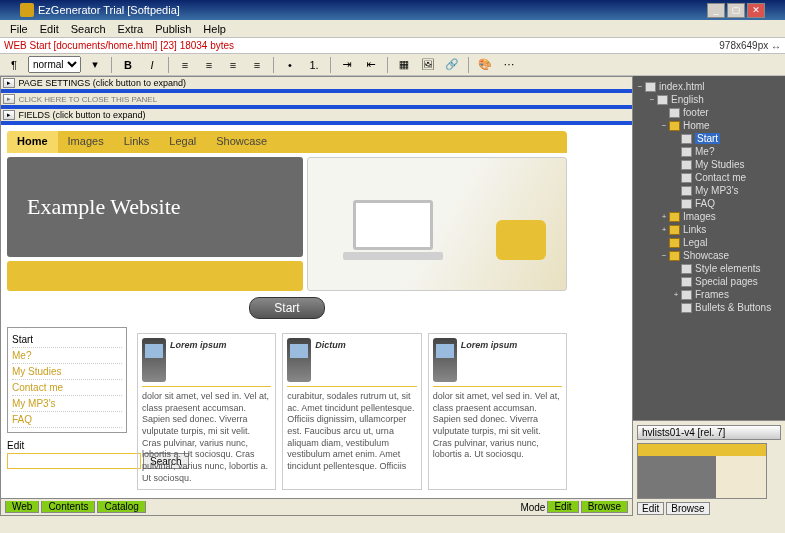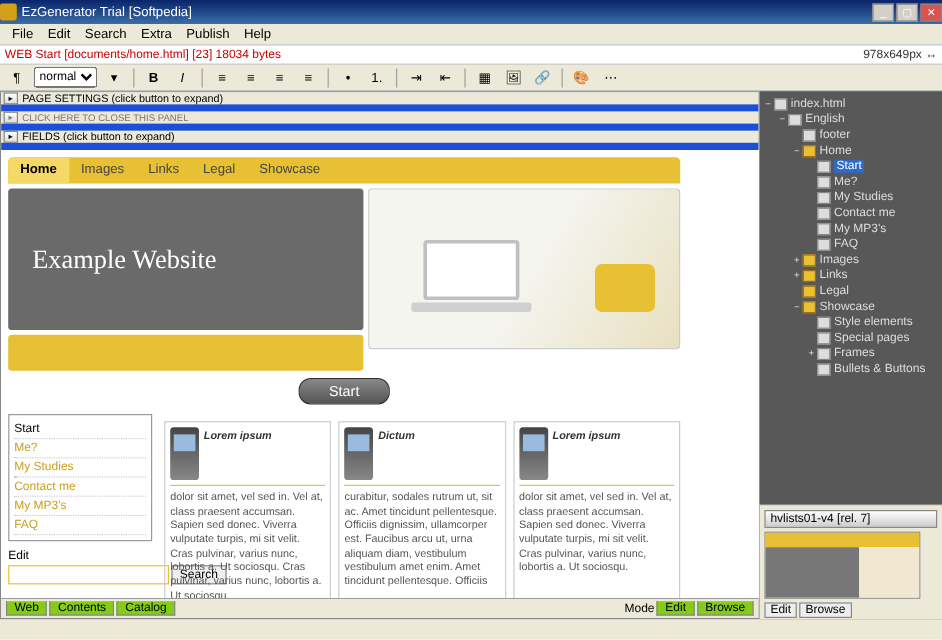--- a/index.html
+++ b/index.html
@@ -1,43 +1,43 @@
 <!DOCTYPE html>
 <html><head>
 <meta charset="utf-8">
 <style>
 * { box-sizing: border-box; margin: 0; padding: 0; }
 body { font-family: Tahoma, Arial, sans-serif; font-size: 11px; background: #ece9d8; width: 785px; height: 533px; overflow: hidden; }
-.titlebar { background: linear-gradient(to bottom, #0a246a, #3a6ea5); color: #fff; height: 20px; display: flex; align-items: center; padding: 0 0; font-size: 11px; }
+.titlebar { background: linear-gradient(to bottom, #0a246a, #3a6ea5); color: #fff; height: 20px; display: flex; align-items: center; padding: 0 20px; font-size: 11px; }
 .titlebar .icon { width: 14px; height: 14px; background: #d4a017; border-radius: 2px; margin-right: 4px; }
 .titlebar .title { flex: 1; }
 .winbtns { display: flex; gap: 2px; }
 .winbtn { width: 18px; height: 15px; background: #d4d0c8; border: 1px solid #888; display: flex; align-items: center; justify-content: center; font-size: 9px; cursor: pointer; }
 .winbtn.close { background: #d9534f; color: #fff; }
 .menubar { background: #ece9d8; height: 18px; display: flex; align-items: center; padding: 0 4px; font-size: 11px; border-bottom: 1px solid #c0c0c0; }
 .menubar span { padding: 0 6px; cursor: pointer; }
 .statusbar1 { background: #fff; height: 16px; display: flex; align-items: center; padding: 0 4px; border-bottom: 1px solid #c0c0c0; }
 .statusbar1 .path { color: #c00; font-size: 10px; flex: 1; }
 .statusbar1 .dims { font-size: 10px; color: #333; }
 .toolbar { background: #ece9d8; height: 22px; display: flex; align-items: center; padding: 2px 4px; gap: 4px; border-bottom: 1px solid #c0c0c0; }
 .tb-sel { font-size: 10px; height: 17px; }
 .tb-btn { width: 20px; height: 18px; border: 1px solid transparent; display: flex; align-items: center; justify-content: center; cursor: pointer; font-size: 11px; }
 .sep { width: 1px; height: 16px; background: #a0a0a0; margin: 0 2px; }
 .main-area { display: flex; height: 440px; }
 .editor-pane { flex: 1; display: flex; flex-direction: column; background: #fff; border: 1px solid #888; }
-.collapse-row { background: #ece9d8; height: 16px; display: flex; align-items: center; font-size: 9px; border-bottom: 6px solid #1d4ed8; padding: 0 2px; }
+.collapse-row { background: #ece9d8; height: 16px; display: flex; align-items: center; font-size: 9px; border-bottom: 4px solid #1d4ed8; padding: 0 2px; }
 .collapse-btn { border: 1px solid #888; background: linear-gradient(#fff,#ddd); font-size: 7px; padding: 0 3px; margin-right: 4px; cursor: pointer; }
 .preview-canvas { flex: 1; background: #fff; overflow: auto; padding: 6px; position: relative; }
 .site { width: 560px; margin: 0; }
 .nav-tabs { display: flex; background: #e8c033; height: 22px; border-top-left-radius: 4px; border-top-right-radius: 4px; overflow: hidden; }
 .nav-tab { padding: 4px 10px; font-size: 11px; cursor: pointer; color: #444; }
 .nav-tab.active { background: #f6d866; font-weight: bold; color: #000; }
 .hero { display: flex; gap: 4px; margin-top: 4px; }
 .hero-left { flex: 1; }
-.hero-banner { background: #6a6a6a; color: #fff; height: 118px; display: flex; align-items: center; padding-left: 20px; font-family: Georgia, serif; font-size: 22px; border-radius: 3px; }
+.hero-banner { background: #6a6a6a; color: #fff; height: 100px; display: flex; align-items: center; padding-left: 20px; font-family: Georgia, serif; font-size: 22px; border-radius: 3px; }
 .hero-strip { background: #e8c033; height: 30px; margin-top: 4px; border-radius: 3px; }
 .hero-img { width: 260px; height: 134px; background: linear-gradient(120deg,#f5f5f0 50%,#e8e0c0); border: 1px solid #ccc; border-radius: 3px; position: relative; overflow: hidden; }
 .laptop { position: absolute; left: 30px; bottom: 10px; width: 110px; height: 80px; }
 .laptop-screen { width: 80px; height: 50px; background: #fff; border: 3px solid #c0c0c0; border-radius: 3px; margin: 0 auto; }
 .laptop-base { width: 100px; height: 8px; background: #d0d0d0; margin: 2px auto 0; border-radius: 2px; }
 .pillow { position: absolute; right: 20px; bottom: 30px; width: 50px; height: 40px; background: #e8c033; border-radius: 6px; }
 .start-btn { display: block; margin: 6px auto 0; background: linear-gradient(#888,#555); color: #fff; border: 1px solid #333; padding: 3px 24px; border-radius: 10px; font-size: 12px; cursor: pointer; }
 .content-row { display: flex; gap: 10px; margin-top: 8px; }
 .sidebar { width: 120px; }
 .side-box { border: 1px solid #999; padding: 4px; }

